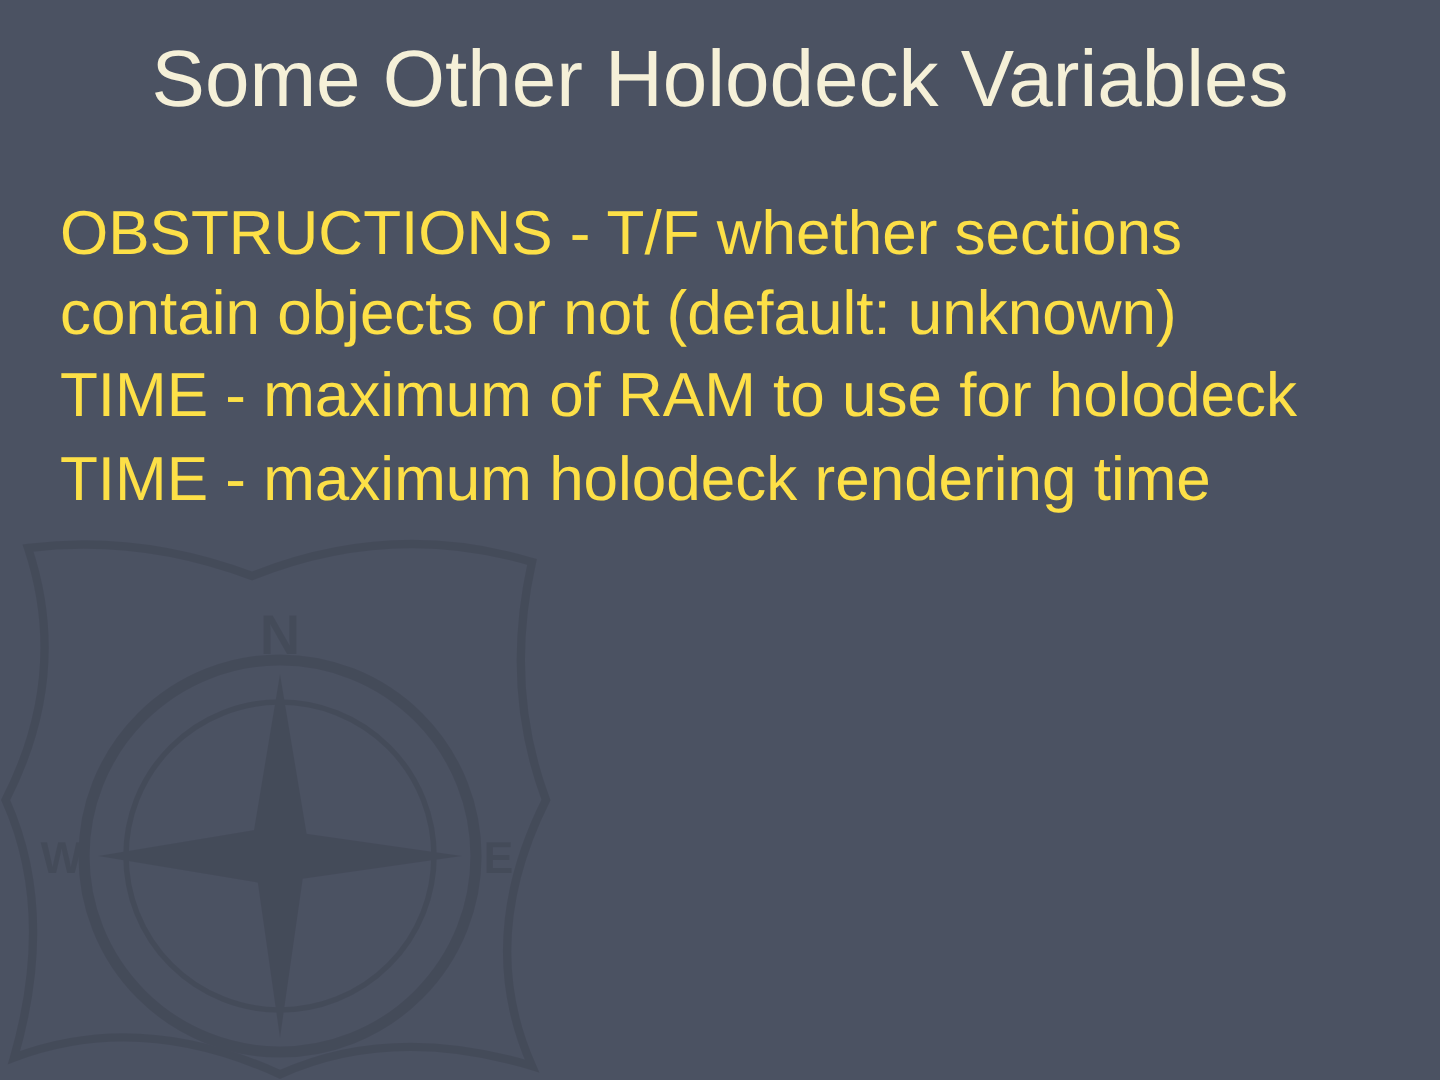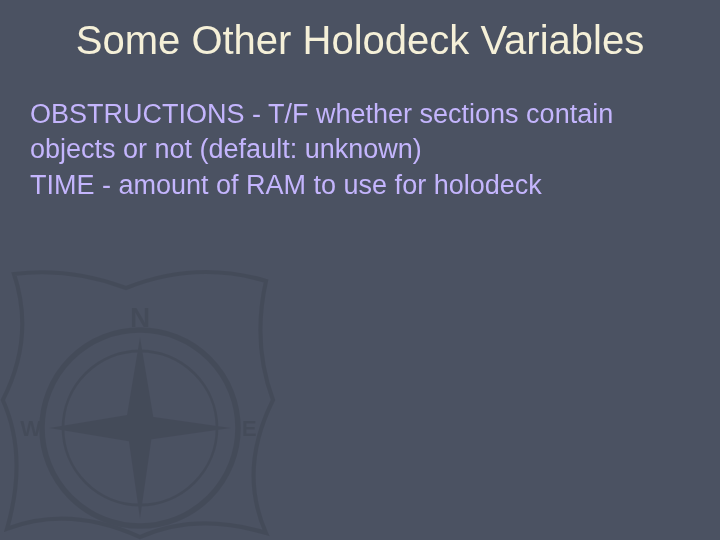--- a/index.html
+++ b/index.html
@@ -33,22 +33,22 @@
     padding: 18px 30px 30px 30px;
   }
   .title {
     font-size: 40px;
     color: #f5f0d8;
     text-align: center;
     margin: 0 0 34px 0;
     font-weight: normal;
   }
   .body {
-    font-size: 27px;
-    color: #c4b5fd;
+    font-size: 31px;
+    color: #fde047;
     line-height: 1.28;
     padding-left: 0px;
   }
   .entry {
     margin-bottom: 2px;
   }
   .entry .term {
     white-space: nowrap;
   }
 </style>
@@ -70,19 +70,22 @@
 
 <div class="slide">
   <h1 class="title">Some Other Holodeck Variables</h1>
   <div class="body">
 
     <div class="entry">
       <span class="term">OBSTRUCTIONS</span><span> - T/F whether sections contain objects or not (default: unknown)</span>
     </div>
 
     <div class="entry">
-      <span class="term">TIME</span><span> - amount of RAM to use for holodeck</span>
+      <span class="term">TIME</span><span> - maximum of RAM to use for holodeck</span>
     </div>
 
 
+    <div class="entry">
+      <span class="term">TIME</span><span> - maximum holodeck rendering time</span>
+    </div>
 
   </div>
 </div>
 
 </body></html>

